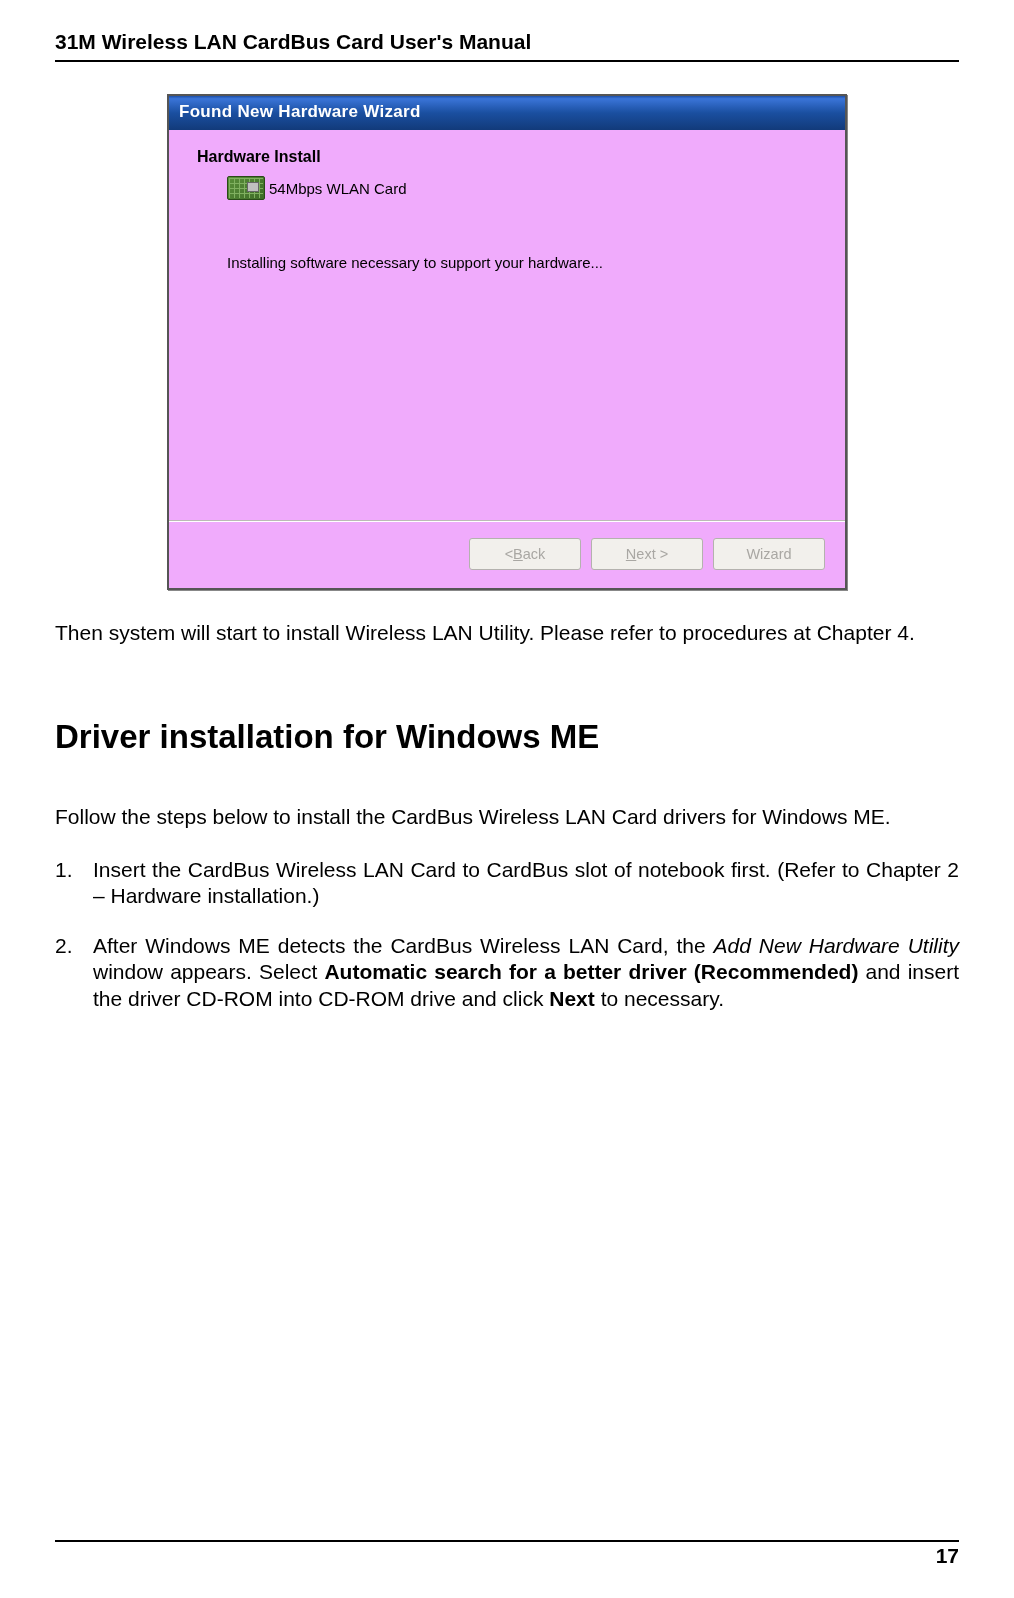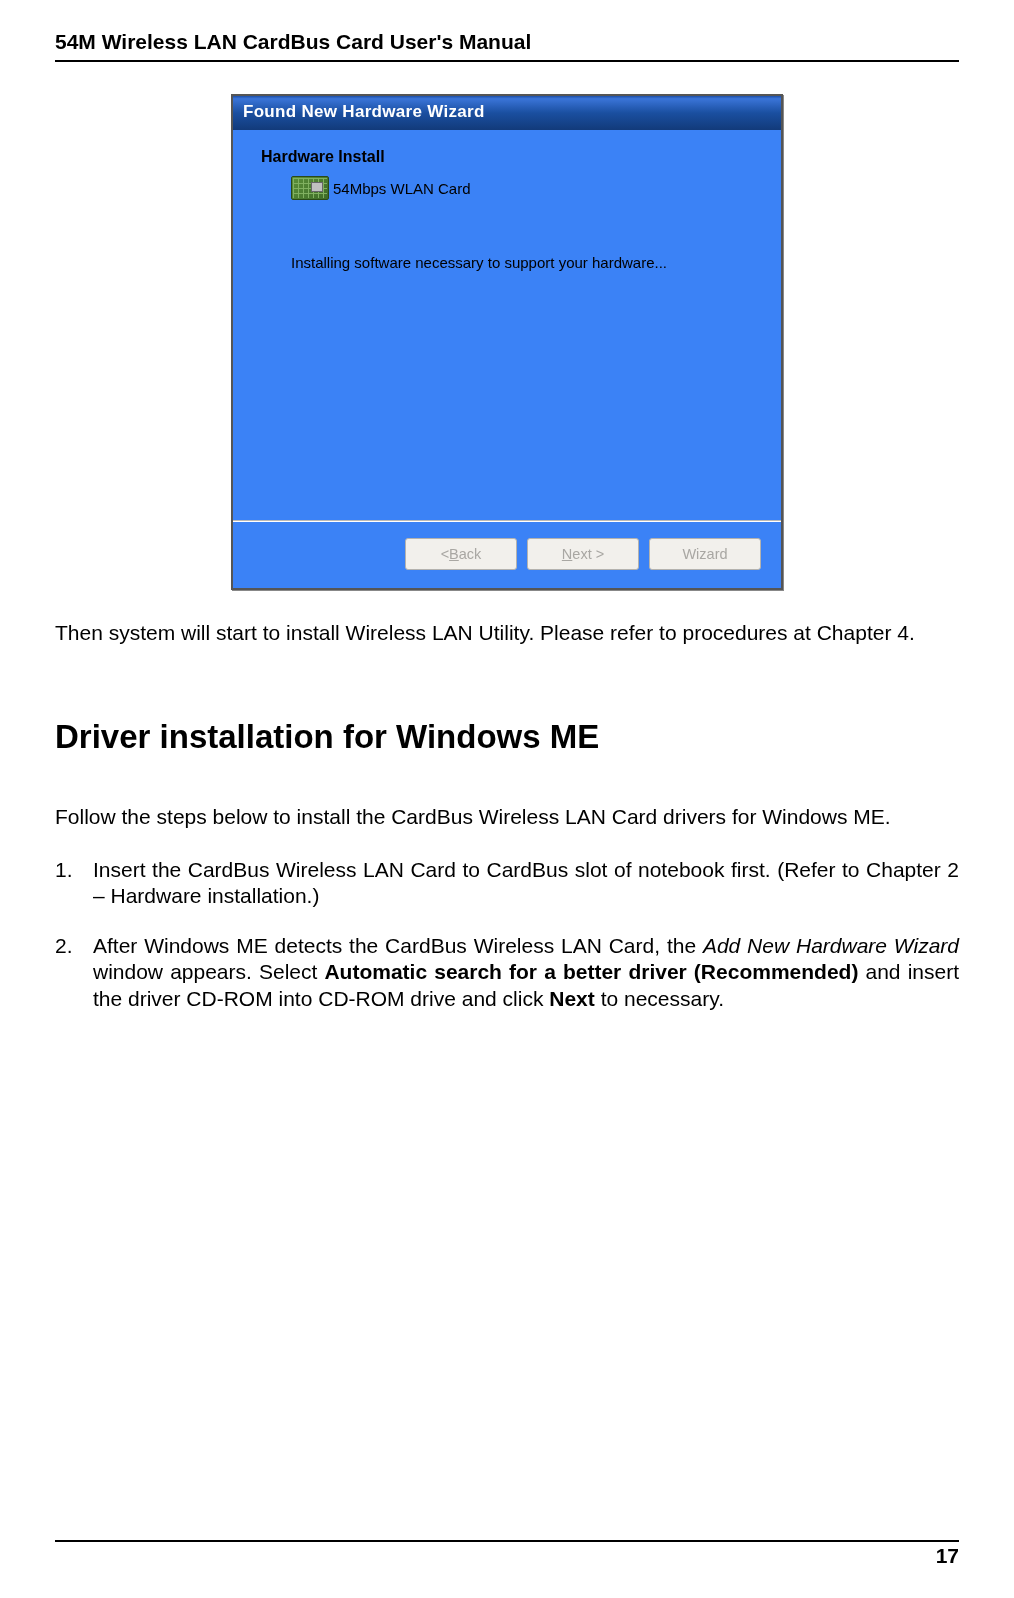--- a/index.html
+++ b/index.html
@@ -21,23 +21,23 @@
     border-bottom: 2.5px solid #000;
     margin-bottom: 32px;
   }
   .screenshot-wrap {
     display: flex;
     justify-content: center;
     margin-bottom: 30px;
   }
   
   .dialog {
-    width: 552px;
+    width: 680px;
     border: 2px solid #555;
-    background: #3b82f6;
+    background: #f0abfc;
     box-shadow: 1px 1px 0 #888;
     font-family: Tahoma, Arial, sans-serif;
   }
   .dialog-titlebar {
     background: linear-gradient(to bottom, #1c4fa8 0%, #3a74d8 8%, #1a4fa0 50%, #123a7a 100%);
     color: #fff;
     font-weight: bold;
     font-size: 17px;
     padding: 6px 10px 8px 10px;
     letter-spacing: 0.3px;
@@ -189,21 +189,21 @@
     font-size: 21px;
     font-weight: bold;
   }
 </style>
 </head>
 <body>
 
 <div class="page">
 
   <div class="doc-header">
-    <span>54M Wireless LAN CardBus Card User's Manual</span>
+    <span>31M Wireless LAN CardBus Card User's Manual</span>
   </div>
 
   <div class="screenshot-wrap">
     <div class="dialog">
 
       <div class="dialog-titlebar">
         <span>Found New Hardware Wizard</span>
       </div>
 
       <div class="dialog-body">
@@ -247,21 +247,21 @@
 
   <h2 class="section-title">Driver installation for Windows ME</h2>
 
   <p class="intro">Follow the steps below to install the CardBus Wireless LAN Card drivers for Windows ME.</p>
 
   <ol class="step-list">
     <li>
       <span>Insert the CardBus Wireless LAN Card to CardBus slot of notebook first. (Refer to Chapter 2 – Hardware installation.)</span>
     </li>
     <li>
-      <span>After Windows ME detects the CardBus Wireless LAN Card, the </span><span class="italic">Add New Hardware Wizard</span><span> window appears. Select </span><span class="bold">Automatic search for a better driver (Recommended)</span><span> and insert the driver CD-ROM into CD-ROM drive and click </span><span class="bold">Next</span><span> to necessary.</span>
+      <span>After Windows ME detects the CardBus Wireless LAN Card, the </span><span class="italic">Add New Hardware Utility</span><span> window appears. Select </span><span class="bold">Automatic search for a better driver (Recommended)</span><span> and insert the driver CD-ROM into CD-ROM drive and click </span><span class="bold">Next</span><span> to necessary.</span>
     </li>
   </ol>
 
 </div>
 
 <div class="doc-footer">
   <span class="page-num">17</span>
 </div>
 
 </body></html>

